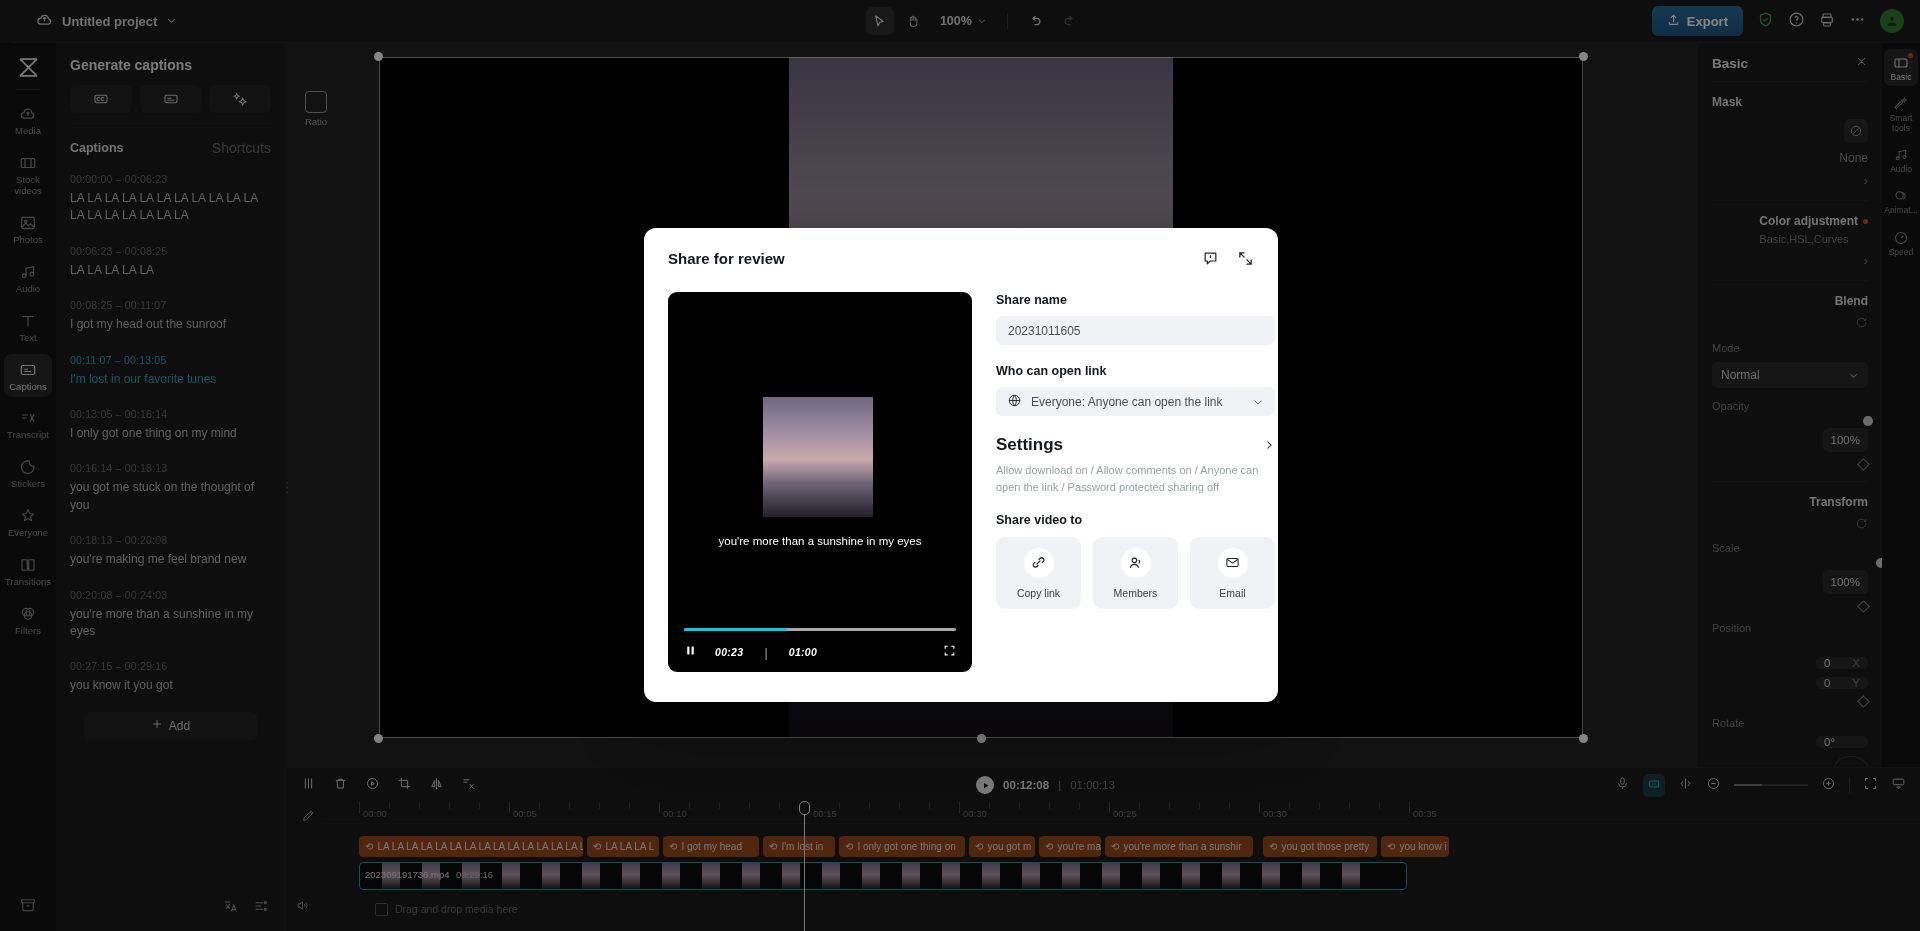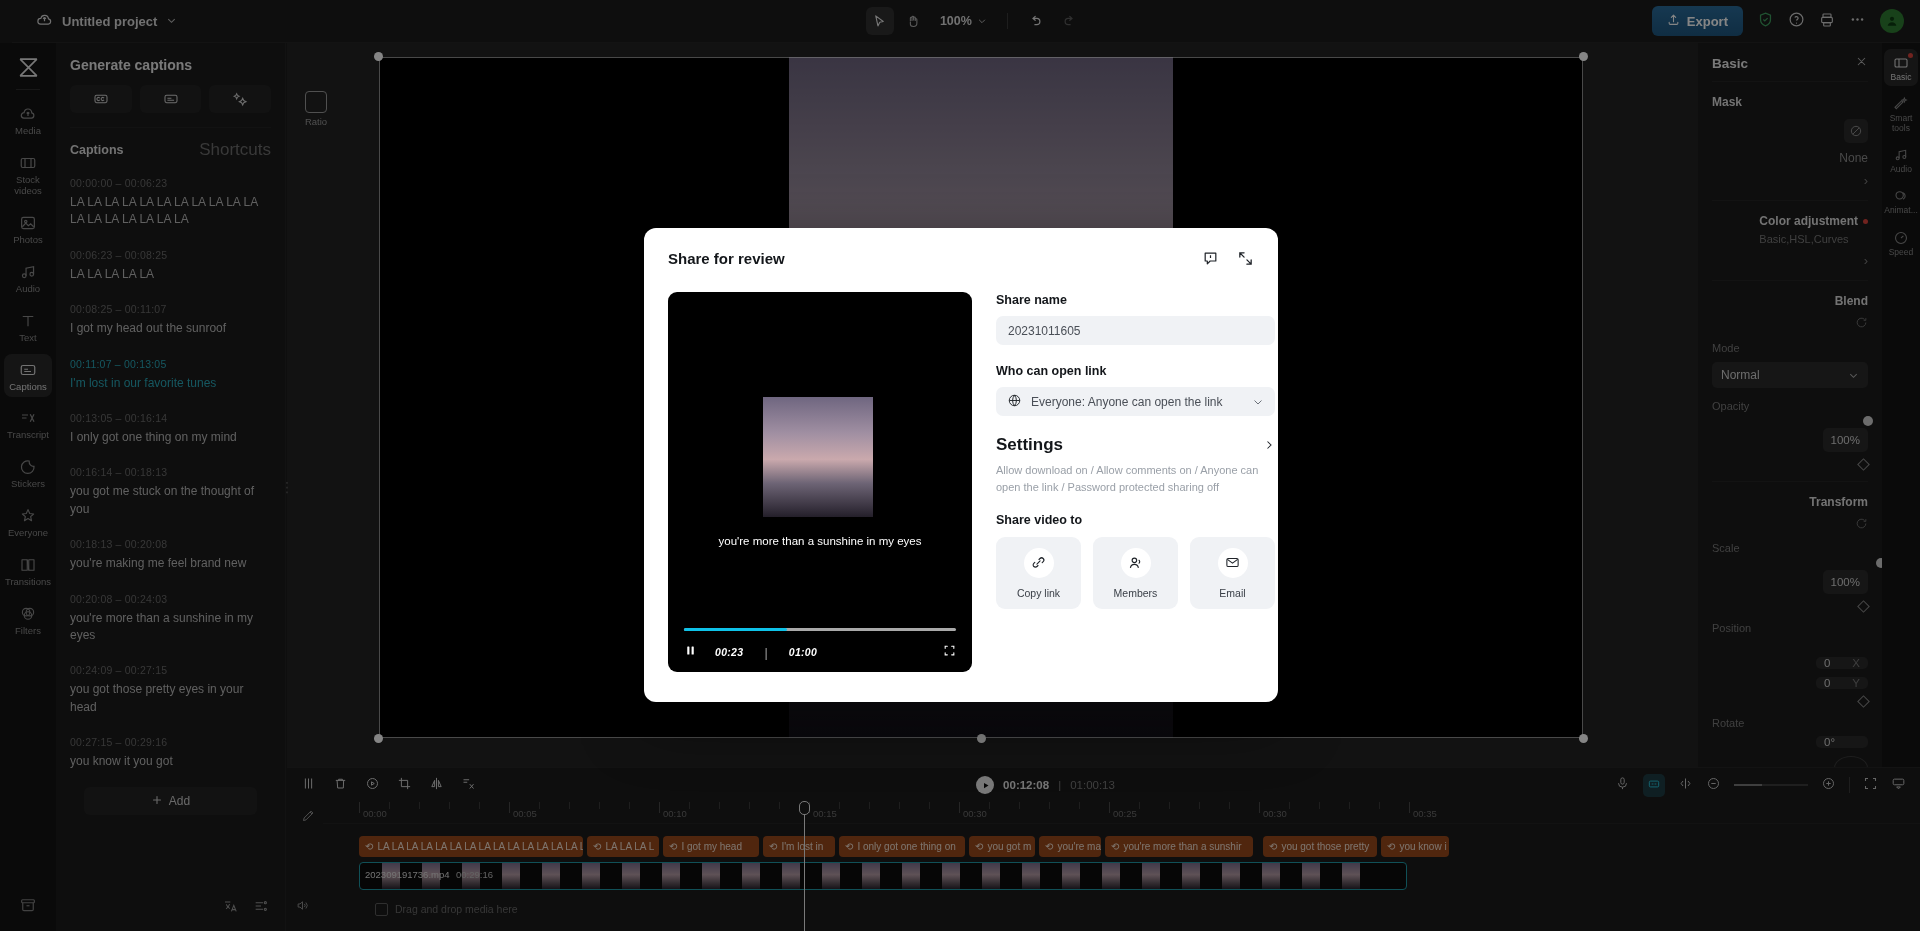--- a/index.html
+++ b/index.html
@@ -42,21 +42,21 @@
 
   
   .panel { position:absolute; top:43px; left:56px; width:230px; bottom:0; background:#1b1b1b;
            border-right:1px solid #242424; z-index:6; display:flex; flex-direction:column;}
   .panel-title { font-size:14px;font-weight:700;color:#e8e8e8;padding:14px 0 10px 14px;}
   .seg-row { display:flex; gap:8px; padding:2px 14px 0;}
   .seg { flex:1; height:28px; background:#242424; border-radius:6px; display:flex;align-items:center;justify-content:center;}
   .panel-div { height:1px;background:#242424;margin:14px 14px 0;}
   .cap-head { display:flex;align-items:center;justify-content:space-between;padding:12px 14px 4px;}
   .cap-head h4{font-size:12.5px;font-weight:700;color:#dcdcdc;}
-  .cap-head span{font-size:17px;color:#6d6d6d;text-align:right;}
+  .cap-head span{font-size:14px;color:#6d6d6d;text-align:right;}
   .cap-list { flex:1; overflow:hidden; padding:4px 14px 0;}
   .cap-item { padding:9px 0 11px; }
   .cap-time { font-size:10.5px;color:#6a6a6a;margin-bottom:5px;letter-spacing:.2px;}
   .cap-text { font-size:12px;color:#b8b8b8;line-height:1.45;}
   .cap-item.active .cap-time{color:#2aa7b8;}
   .cap-item.active .cap-text{color:#2aa7b8;}
   .add-btn { margin:6px 14px 0; height:28px;background:#242424;border-radius:6px;
              display:flex;align-items:center;justify-content:center;gap:6px;font-size:12px;color:#c9c9c9;}
   .panel-foot{display:flex;justify-content:flex-end;gap:14px;padding:10px 16px 14px;}
   .grip { position:absolute; left:284px; top:470px; width:6px;height:34px;z-index:7;
@@ -426,24 +426,20 @@
         <div class="cap-time">00:16:14 – 00:18:13</div>
         <div class="cap-text">you got me stuck on the thought of you</div>
       </div>
       <div class="cap-item">
         <div class="cap-time">00:18:13 – 00:20:08</div>
         <div class="cap-text">you're making me feel brand new</div>
       </div>
       <div class="cap-item">
         <div class="cap-time">00:20:08 – 00:24:03</div>
         <div class="cap-text">you're more than a sunshine in my eyes</div>
-      </div>
-      <div class="cap-item">
-        <div class="cap-time">00:24:09 – 00:27:15</div>
-        <div class="cap-text">you got those pretty eyes in your head</div>
       </div>
       <div class="cap-item">
         <div class="cap-time">00:27:15 – 00:29:16</div>
         <div class="cap-text">you know it you got</div>
       </div>
       <div class="add-btn">
         <span>
           <svg width="12" height="12" viewBox="0 0 24 24" fill="none" stroke="#c9c9c9" stroke-width="2.2" stroke-linecap="round">
               <path d="M12 5v14M5 12h14"></path>
             </svg>

